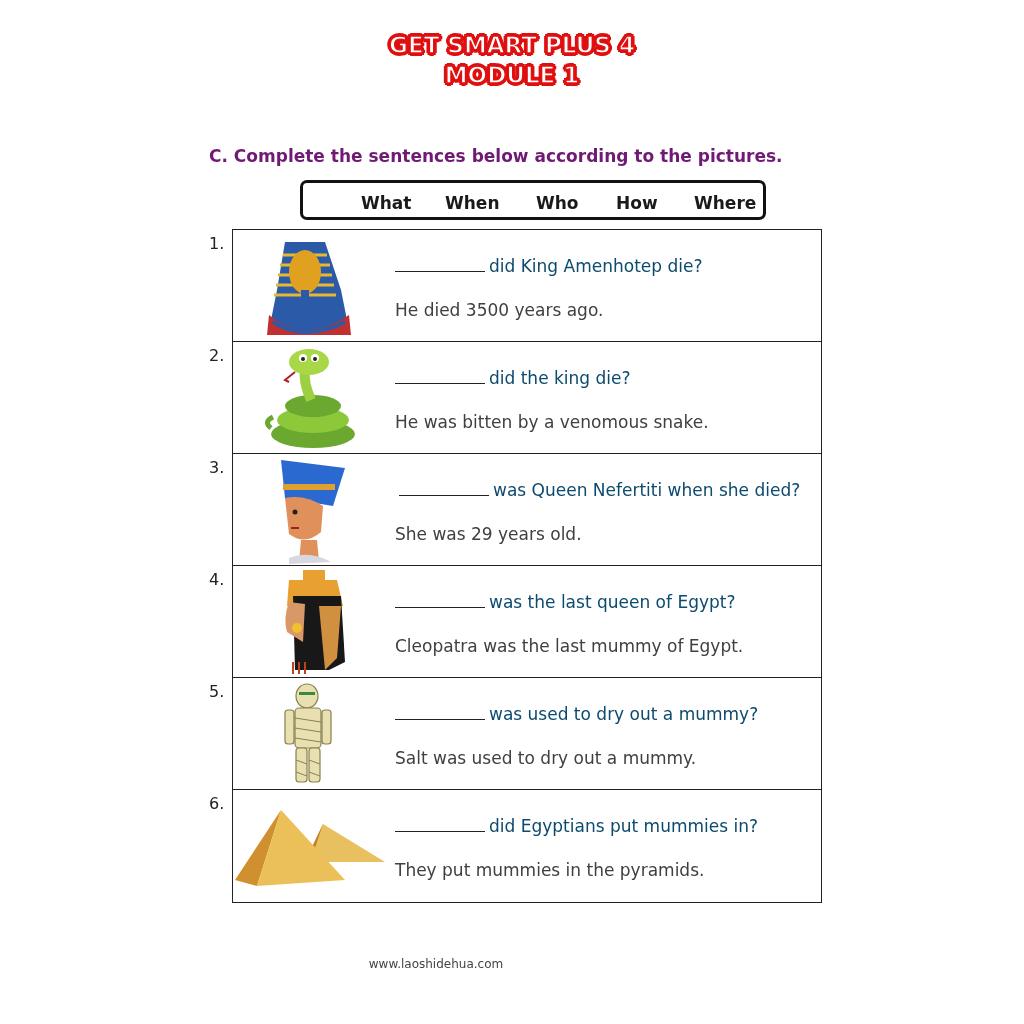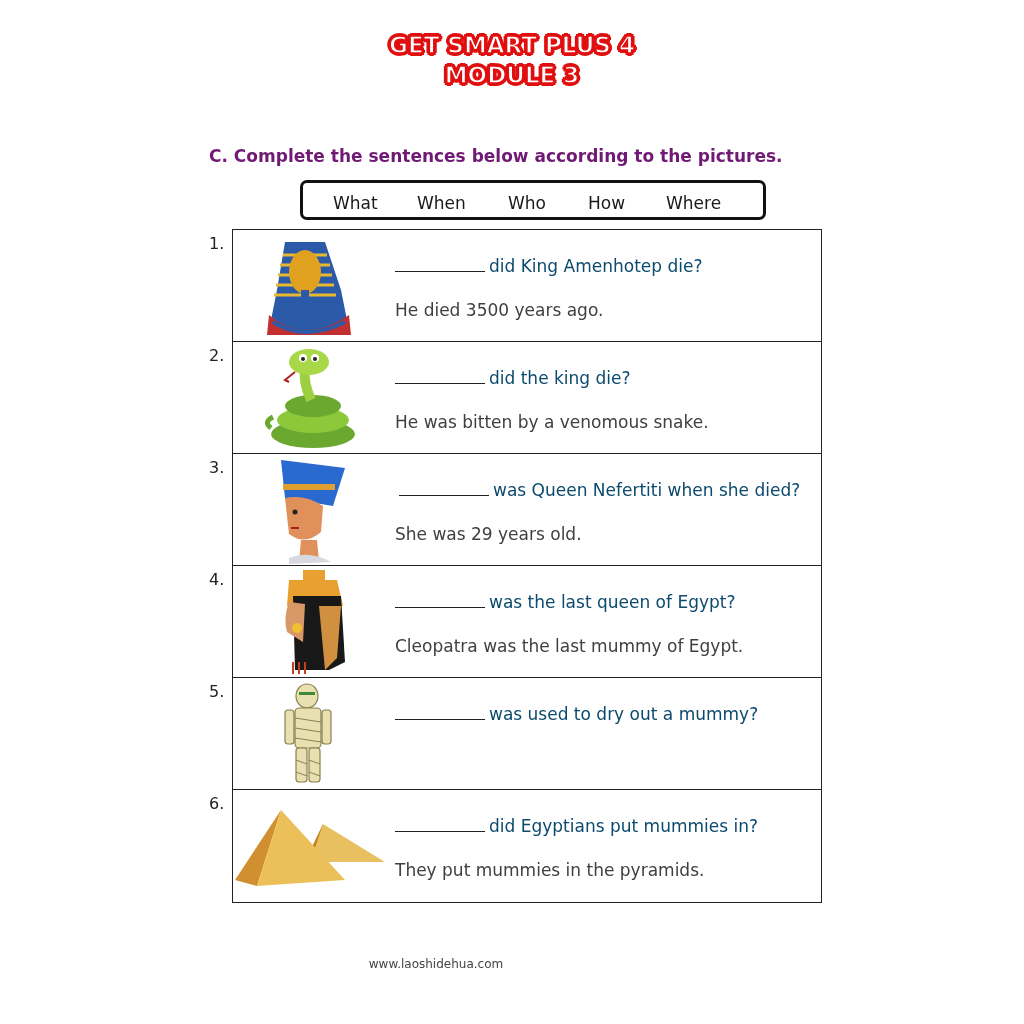--- a/index.html
+++ b/index.html
@@ -3,37 +3,37 @@
 <meta charset="utf-8">
 <style>
   html, body { margin:0; padding:0; background:#ffffff; }
   body { width:1024px; height:1024px; position:relative; overflow:hidden; font-family:"DejaVu Sans", sans-serif; color:#1a1a1a; }
   .title { position:absolute; left:0; width:1024px; top:30px; text-align:center; }
   .title-line { display:block; font-family:"DejaVu Sans", sans-serif; font-weight:bold; font-size:23px; line-height:30px; color:#ffffff; letter-spacing:0px;
     -webkit-text-stroke: 1.4px #e01010;
     text-shadow: 0 0 2px #e01010, 2px 2px 0 #e01010, -2px -2px 0 #e01010, 2px -2px 0 #e01010, -2px 2px 0 #e01010, 0 3px 0 #e01010, 3px 0 0 #e01010, 0 -3px 0 #e01010, -3px 0 0 #e01010; }
   .instr { position:absolute; left:209px; top:146px; font-size:17px; font-weight:bold; color:#701a75; }
   .wordbox { position:absolute; left:300px; top:180px; width:466px; height:40px; border:3px solid #111; border-radius:7px; box-sizing:border-box; display:flex; align-items:center; }
-  .word { position:absolute; font-size:17px; font-weight:normal; top:10px; }
+  .word { position:absolute; font-size:17px; font-weight:bold; top:10px;margin-left:28px; }
   .table { position:absolute; left:232px; top:229px; width:590px; border:1.5px solid #222; box-sizing:border-box; }
   .row { position:relative; height:112px; border-bottom:1.5px solid #222; box-sizing:border-box; }
   .row:last-child { border-bottom:none; }
   .num { position:absolute; left:-24px; top:4px; font-size:16px; color:#222; }
   .pic { position:absolute; left:0; top:0; width:155px; height:110px; }
   .q { position:absolute; left:162px; top:26px; font-size:17px; color:#0c4a6e; white-space:nowrap; }
   .q .blank { display:inline-block; width:90px; border-bottom:1.5px solid #222; height:14px; margin-right:4px; vertical-align:baseline; }
   .a { position:absolute; left:162px; top:70px; font-size:17px; color:#404040; white-space:nowrap; }
   .footer { position:absolute; left:0; width:872px; top:957px; text-align:center; font-size:12px; color:#444; }
 </style>
 </head>
 <body>
 
 <div class="title">
   <span class="title-line">GET SMART PLUS 4</span>
-  <span class="title-line">MODULE 3</span>
+  <span class="title-line">MODULE 1</span>
 </div>
 
 <div class="instr">C. Complete the sentences below according to the pictures.</div>
 
 <div class="wordbox">
   <span class="word" style="left:30px">What</span>
   <span class="word" style="left:114px">When</span>
   <span class="word" style="left:205px">Who</span>
   <span class="word" style="left:285px">How</span>
   <span class="word" style="left:363px">Where</span>
@@ -130,20 +130,21 @@
           <line x1="62" y1="50" x2="88" y2="54"></line>
           <line x1="62" y1="60" x2="88" y2="64"></line>
         <line x1="63" y1="82" x2="74" y2="86"></line>
           <line x1="76" y1="82" x2="87" y2="86"></line>
           <line x1="63" y1="94" x2="74" y2="98"></line>
           <line x1="76" y1="94" x2="87" y2="98"></line>
       </g>
       <rect x="66" y="14" width="16" height="3" fill="#3a8a3a"></rect>
     </svg>
     <div class="q"><span class="blank"></span><span>was used to dry out a mummy?</span></div>
+    <div class="a">Salt was used to dry out a mummy.</div>
   </div>
 
   <div class="row">
     <span class="num">6.</span>
     <svg class="pic" viewBox="0 0 155 110">
       <polygon points="90,34 72,72 152,72" fill="#e8c060"></polygon>
       <polygon points="90,34 72,72 80,64" fill="#c08020"></polygon>
       <polygon points="48,20 2,90 24,96" fill="#d09030"></polygon>
       <polygon points="48,20 24,96 112,90" fill="#ecc058"></polygon>
     </svg>

